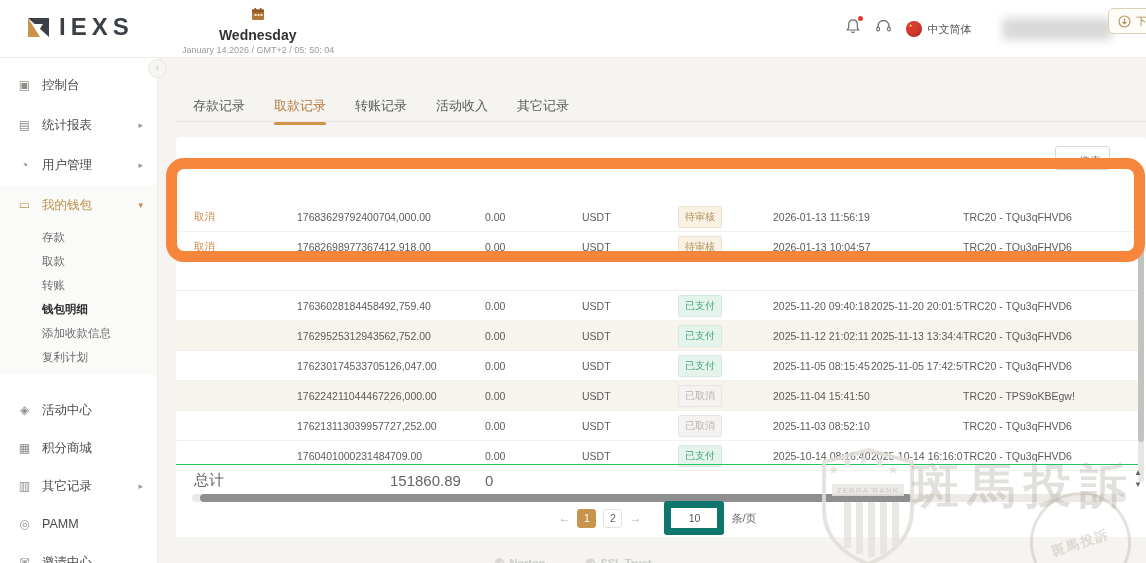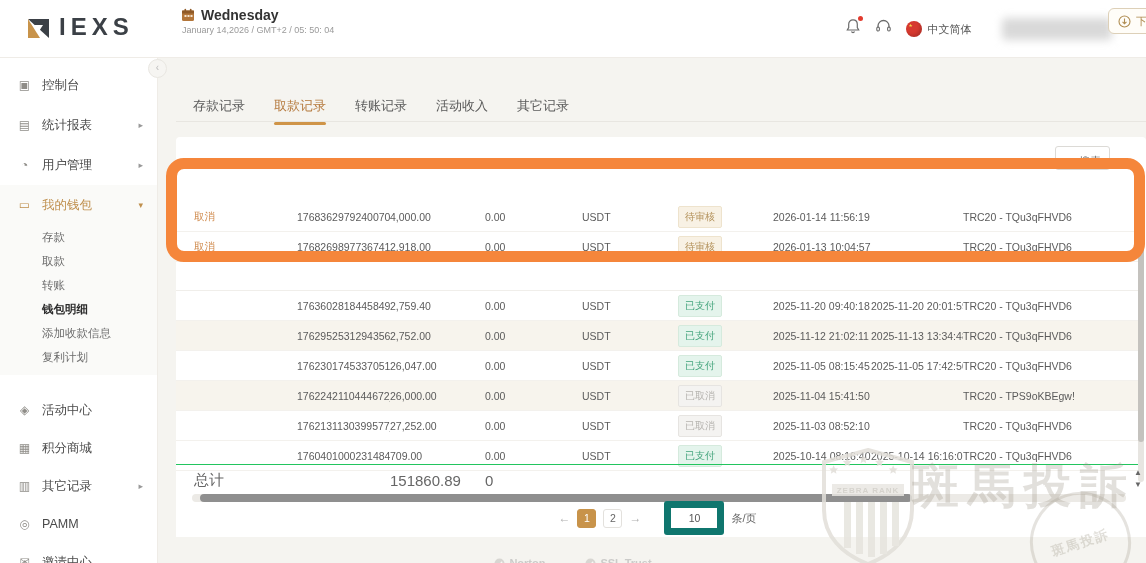--- a/index.html
+++ b/index.html
@@ -1,24 +1,24 @@
 <!DOCTYPE html>
 <html><head>
 <meta charset="utf-8">
 <style>
   html,body{margin:0;padding:0;}
   body{width:1146px;height:563px;overflow:hidden;font-family:"Liberation Sans","DejaVu Sans",sans-serif;background:#f5f4f0;}
   #app{position:relative;width:1146px;height:563px;overflow:hidden;background:#f5f4f0;}
 
   
   .topbar{position:absolute;top:0;left:0;width:1146px;height:57px;background:#fff;border-bottom:1px solid #efece7;z-index:20;}
-  .logo{position:absolute;left:26px;top:13px;display:flex;align-items:flex-end;gap:8px;}
+  .logo{position:absolute;left:26px;top:13px;display:flex;align-items:center;gap:8px;}
   .logo-text{font-size:24px;font-weight:bold;color:#3b4046;letter-spacing:5px;}
   .datebox{position:absolute;left:181px;top:7px;}
-  .date-day{display:flex;align-items:center;gap:6px;font-size:14px;font-weight:bold;color:#333;}
+  .date-day{display:flex;align-items:center;gap:6px;font-size:14px;font-weight:bold;color:#333;flex-direction:column;}
   .date-sub{font-size:9px;color:#9a9a9a;margin-top:2px;margin-left:1px;}
   .top-icons{position:absolute;right:0;top:0;height:57px;display:flex;align-items:center;}
   .icon-btn{position:relative;margin-right:14px;}
   .bell-dot{position:absolute;top:-2px;right:-2px;width:5px;height:5px;border-radius:50%;background:#e23b2e;}
   .lang{display:flex;align-items:flex-end;gap:6px;margin-right:30px;}
   .flag{width:16px;height:16px;border-radius:50%;background:#d6392f;position:relative;box-shadow:inset -2px -2px 3px rgba(0,0,0,.15);}
   .flag:after{content:"";position:absolute;left:3px;top:3px;width:4px;height:4px;background:#f7d24a;clip-path:polygon(50% 0,61% 35%,98% 35%,68% 57%,79% 91%,50% 70%,21% 91%,32% 57%,2% 35%,39% 35%);}
   .lang-label{font-size:11px;color:#555;}
   .user-pill{width:110px;height:22px;border-radius:4px;background:#d9d9d9;filter:blur(4px);margin-right:8px;}
   .chev{font-size:10px;color:#999;margin-right:18px;}
@@ -280,21 +280,21 @@
 
       <div class="rows-a">
 
           <div class="trow">
             <span class="c c-action"><a>取消</a></span>
             <span class="c">1768362979240070_4</span>
             <span class="c">4,000.00</span>
             <span class="c">0.00</span>
             <span class="c">USDT</span>
             <span class="c"><span class="badge pending">待审核</span></span>
-            <span class="c">2026-01-14 11:56:19</span>
+            <span class="c">2026-01-13 11:56:19</span>
             <span class="c"></span>
             <span class="c">TRC20 - TQu3qFHVD6</span>
           </div>
 
           <div class="trow">
             <span class="c c-action"><a>取消</a></span>
             <span class="c">1768269897736741_4</span>
             <span class="c">2,918.00</span>
             <span class="c">0.00</span>
             <span class="c">USDT</span>

